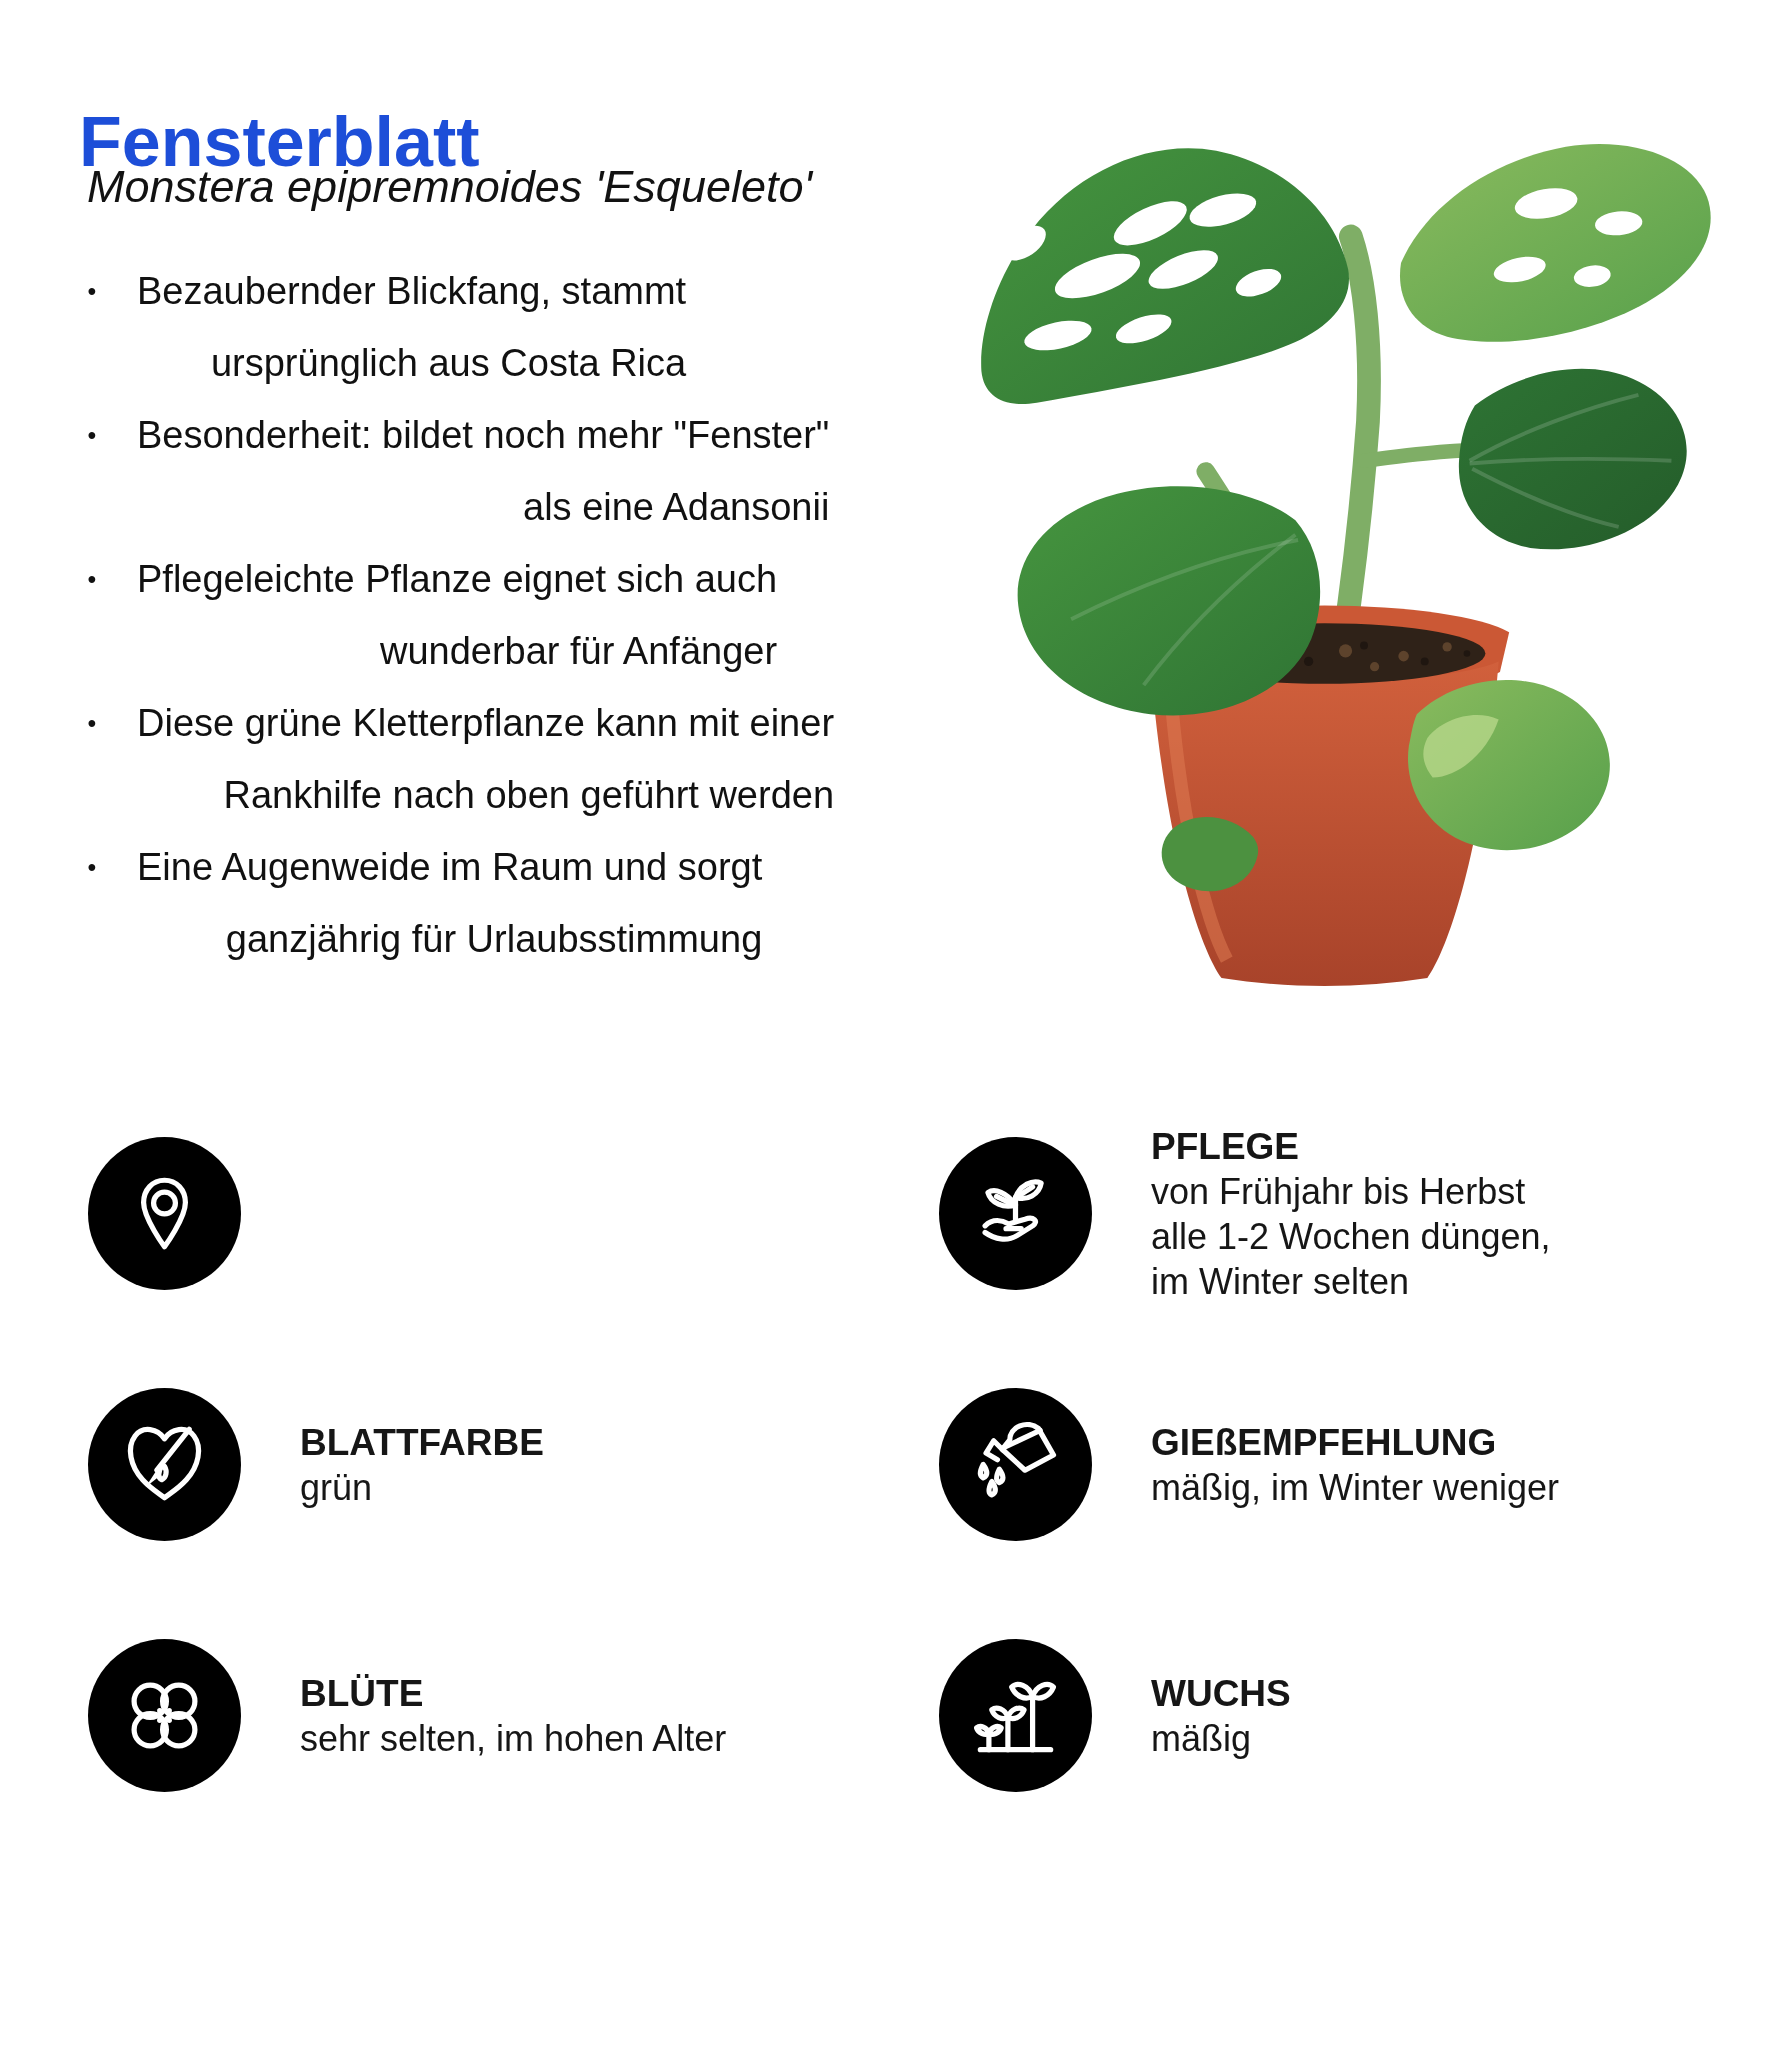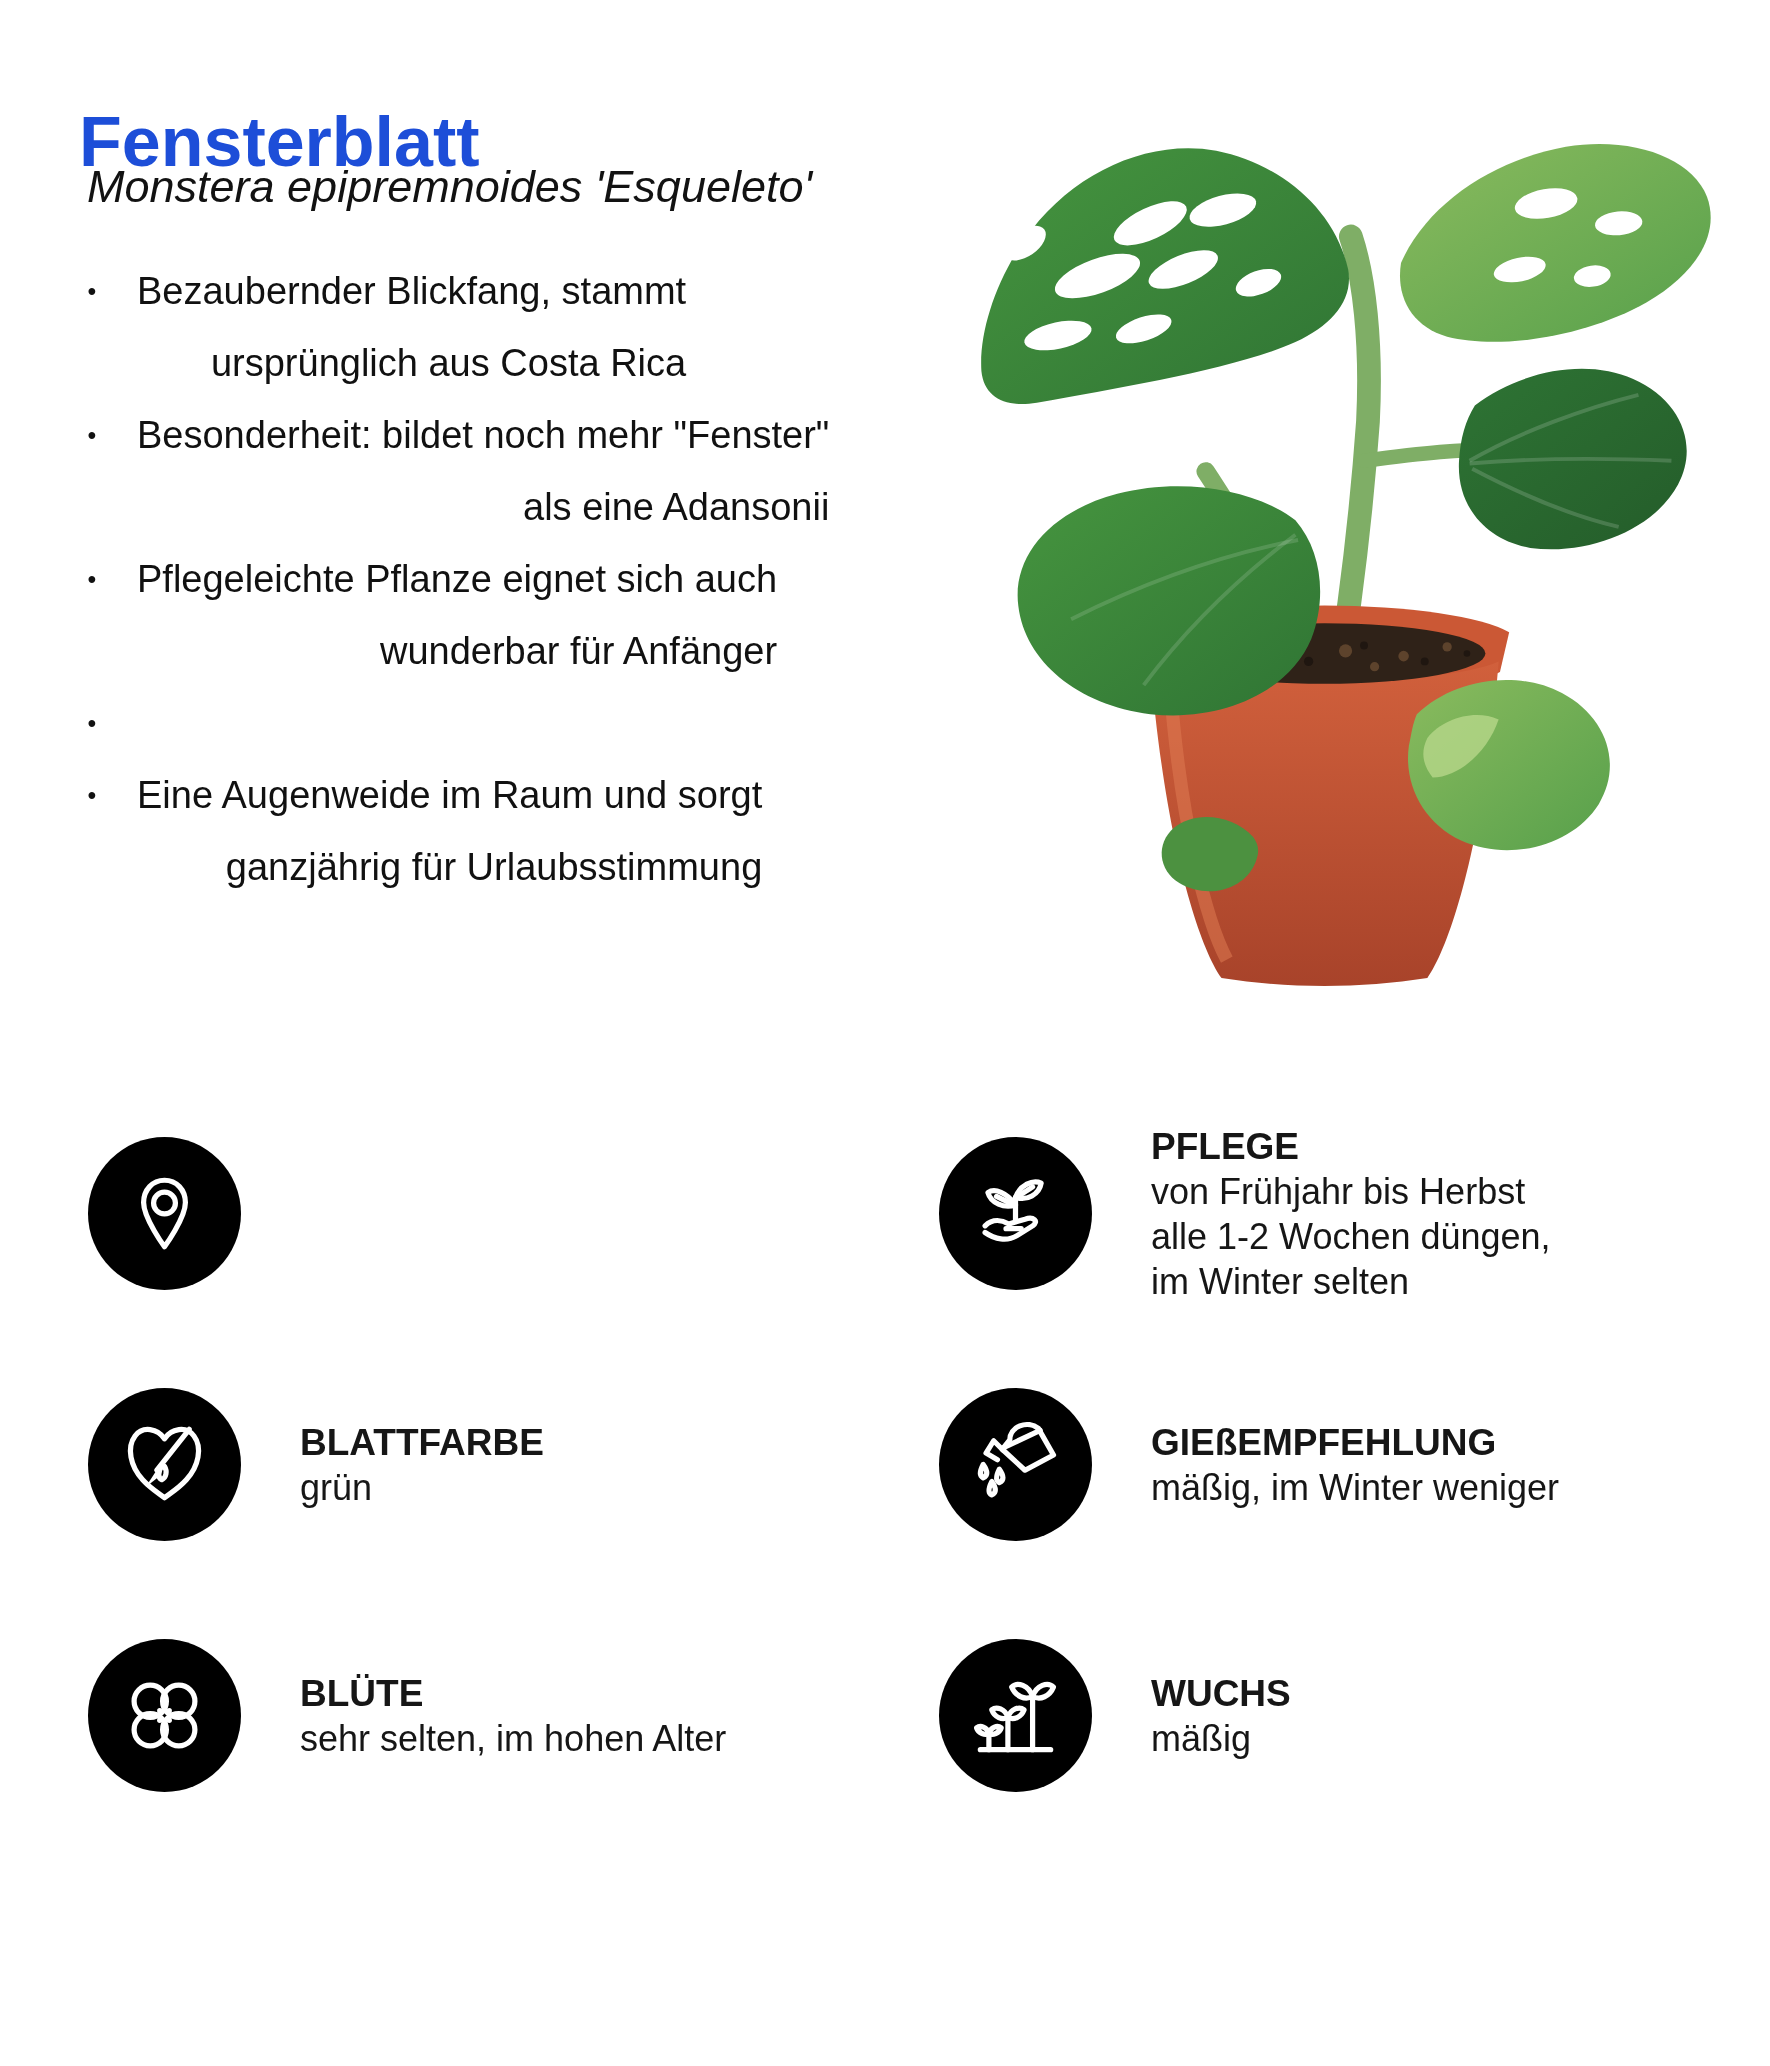--- a/index.html
+++ b/index.html
@@ -61,20 +61,22 @@
       <span class="btext">Besonderheit: bildet noch mehr "Fenster"
 als eine Adansonii</span>
     </li>
   <li>
       <span class="dot">•</span>
       <span class="btext">Pflegeleichte Pflanze eignet sich auch
 wunderbar für Anfänger</span>
     </li>
   <li>
       <span class="dot">•</span>
+      <span class="btext">Diese grüne Kletterpflanze kann mit einer
+Rankhilfe nach oben geführt werden</span>
     </li>
   <li>
       <span class="dot">•</span>
       <span class="btext">Eine Augenweide im Raum und sorgt
 ganzjährig für Urlaubsstimmung</span>
     </li>
 </ul>
 
 <svg class="plant" viewBox="0 0 660 720" role="img" aria-label="Monstera epipremnoides 'Esqueleto' Jungpflanze mit gefensterten Blättern im orangefarbenen Kunststofftopf">
   <defs>

